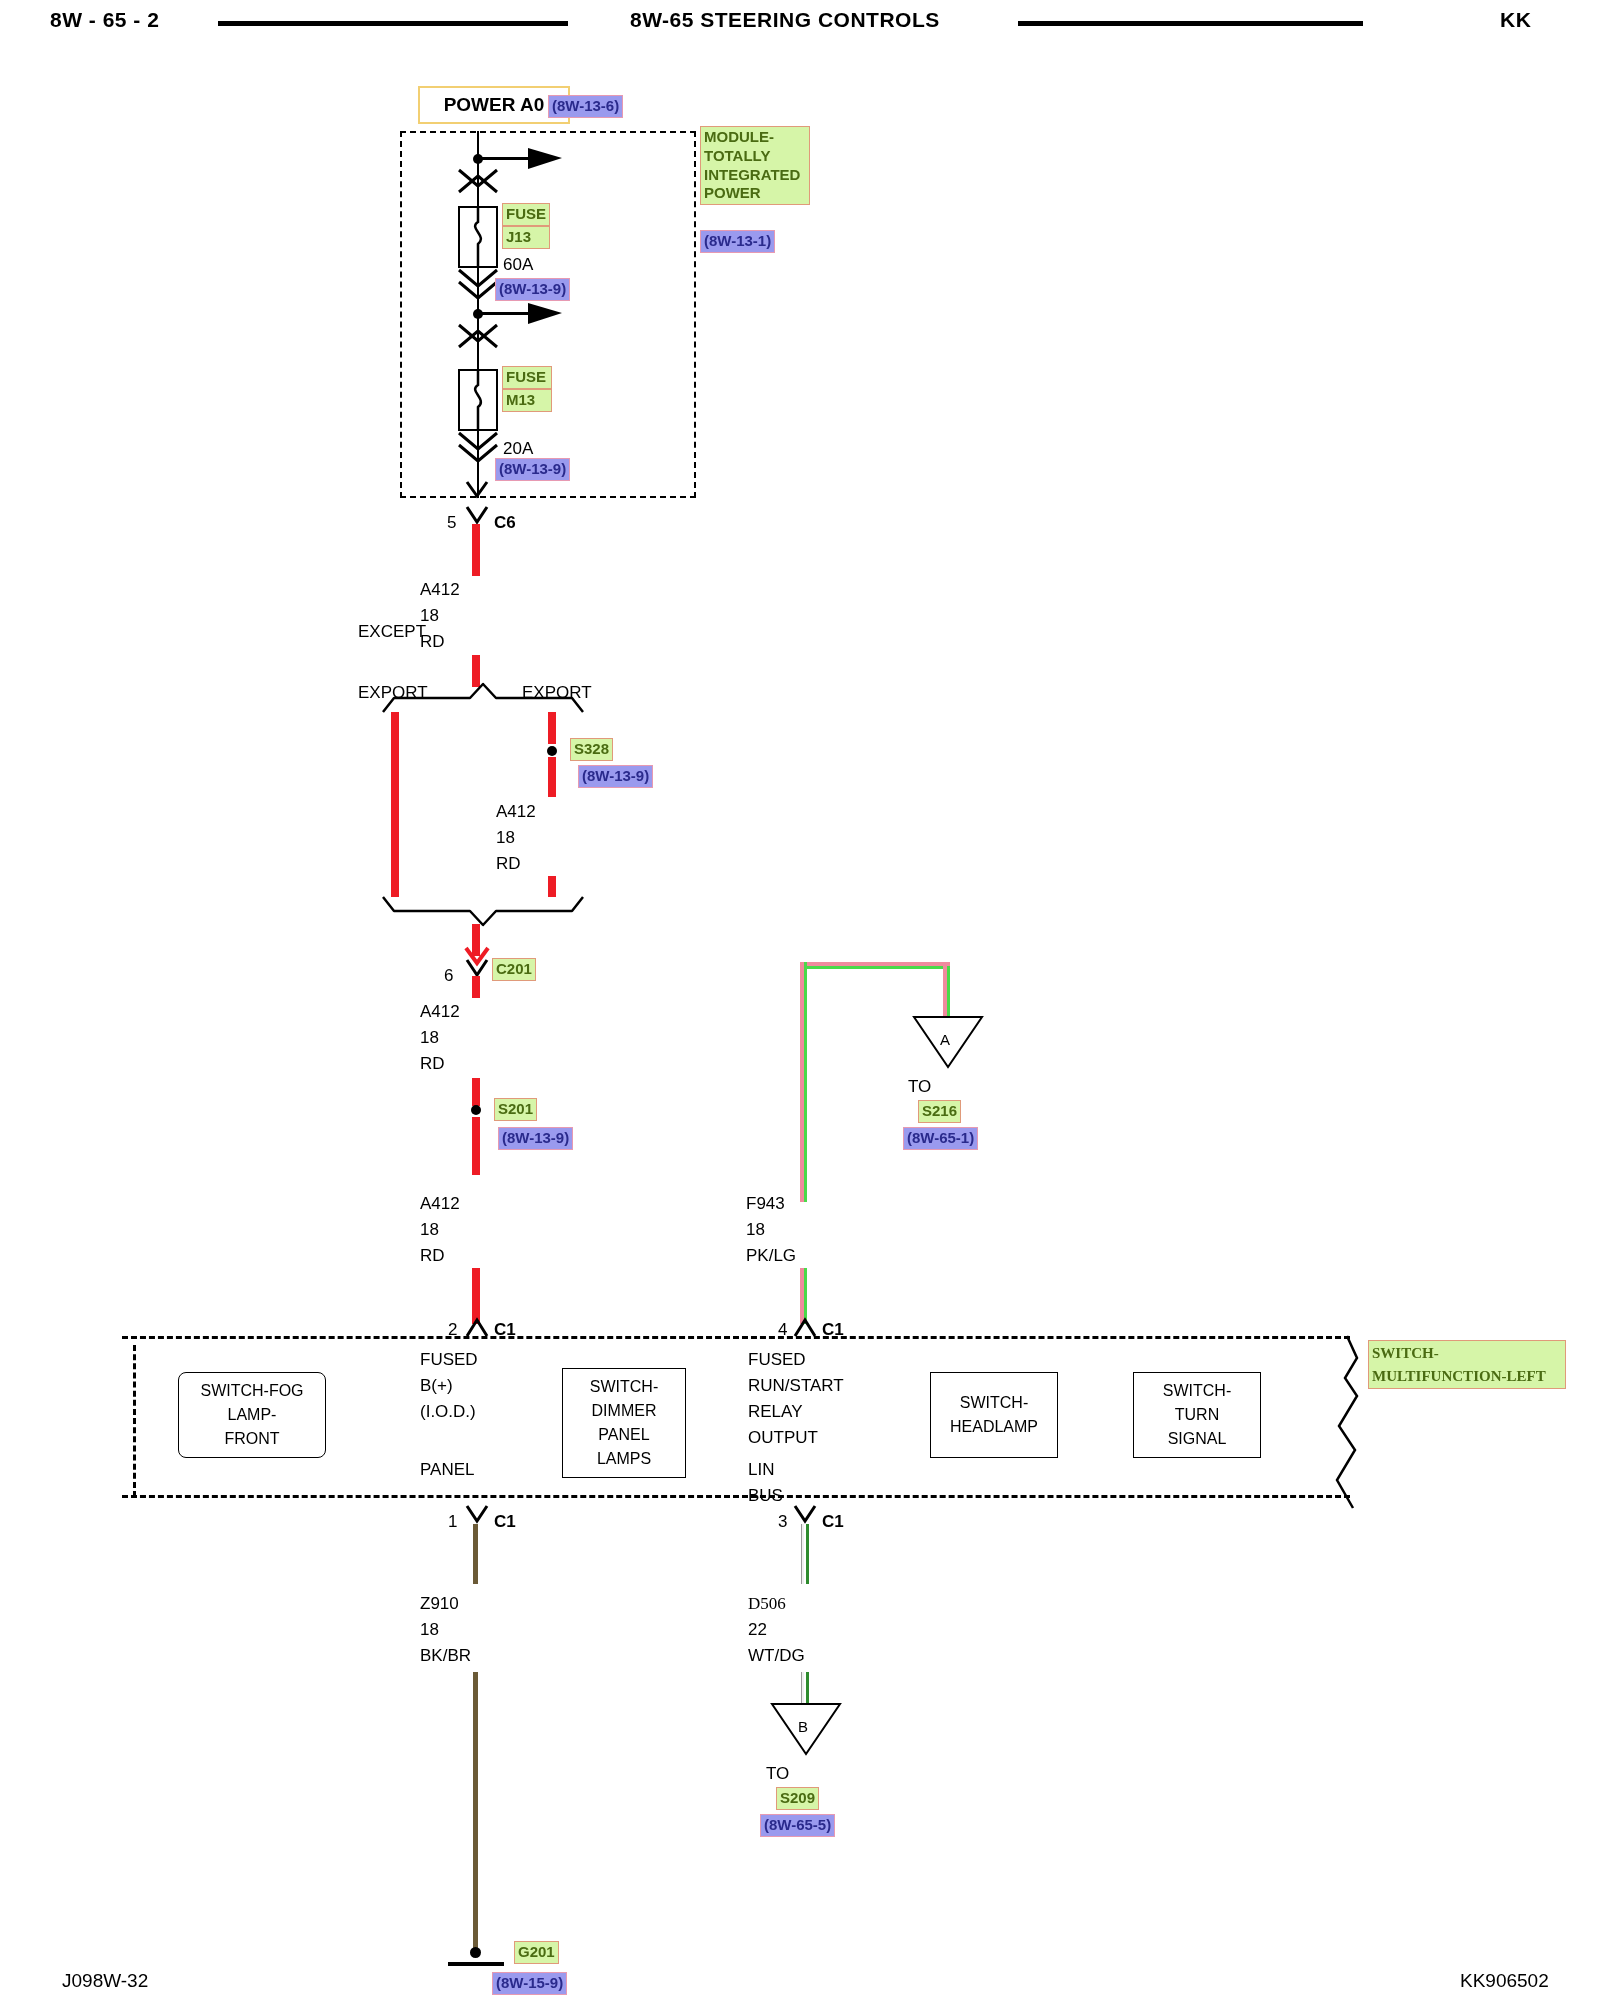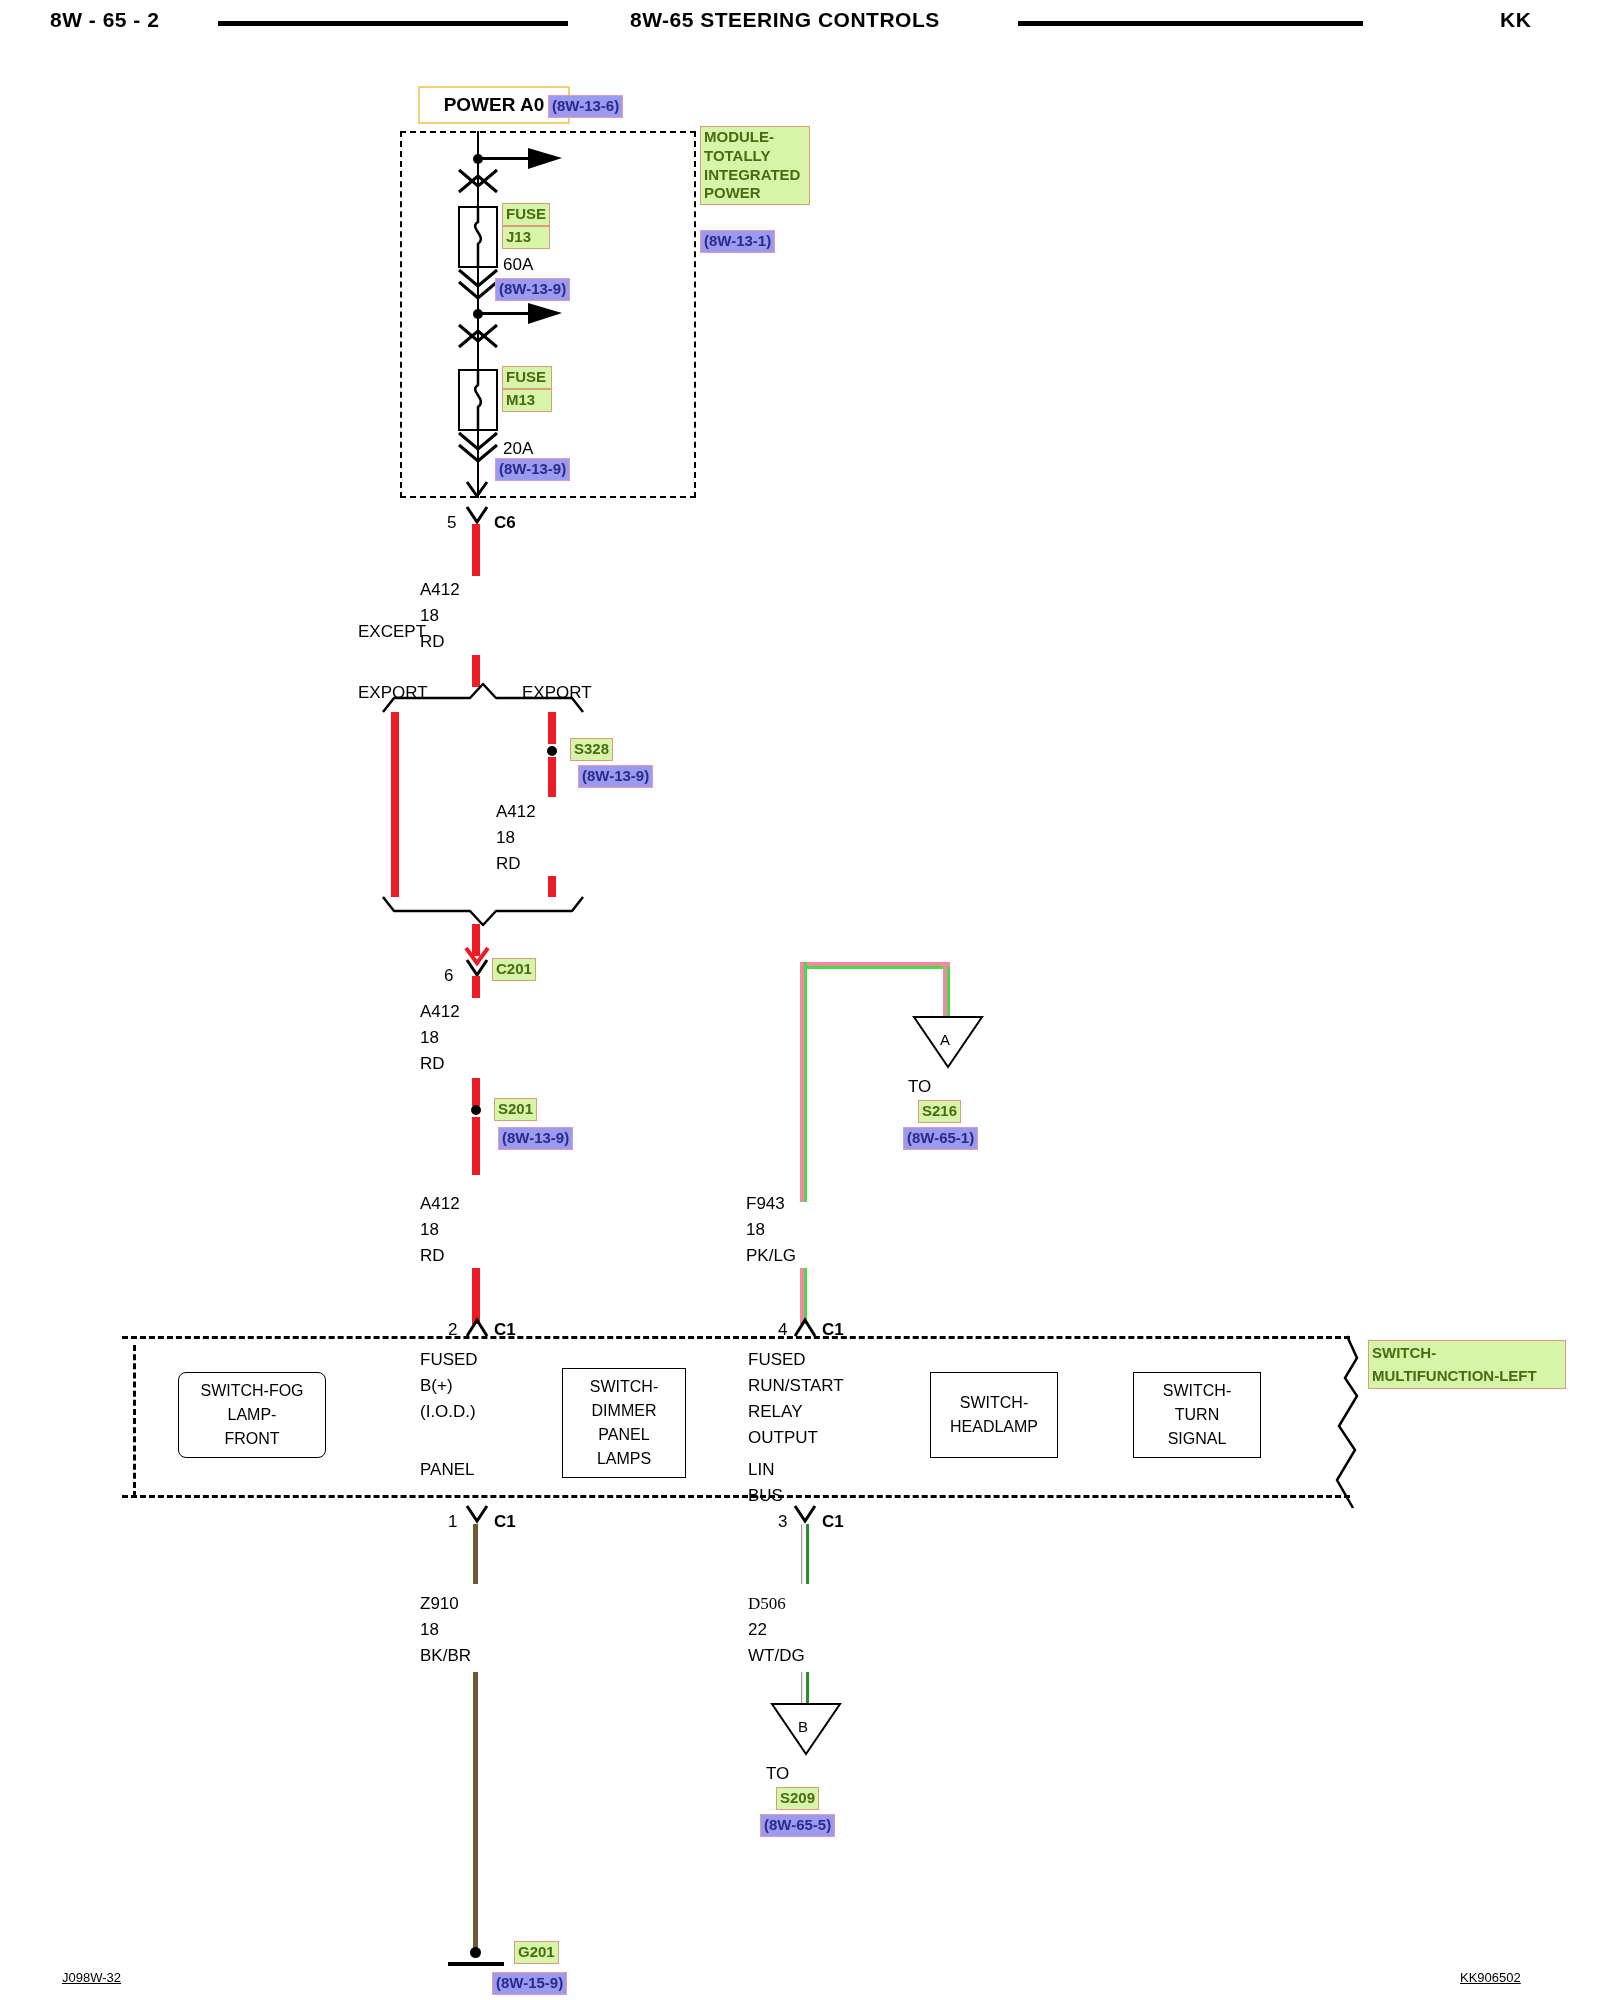--- a/index.html
+++ b/index.html
@@ -28,23 +28,22 @@
     letter-spacing: 0.5px;
     white-space: nowrap;
   }
   .hdr-rule {
     background: #000;
     height: 5px;
   }
 
   
   .footer-text {
-    font-size: 13px;
+    font-size: 19px;
     white-space: nowrap;
-    text-decoration: underline;
   }
 
   
   .chip {
     display: inline-block;
     padding: 1px 3px;
     font-size: 15px;
     font-weight: bold;
     white-space: nowrap;
     line-height: 1.25;
@@ -332,21 +331,21 @@
 
   <div class="abs dash-seg-h" style="left:122px; top:1495px; width:1228px;"></div>
 
   <div class="abs dash-seg-v" style="left:133px; top:1345px; height:152px;"></div>
 
   <svg class="abs" style="left:1325px; top:1330px;" width="70" height="180">
     <path d="M22,6 L32,28 L20,48 L32,66 L14,96 L30,120 L12,150 L28,178" fill="none" stroke="#000" stroke-width="2.5"></path>
   </svg>
 
   <div class="abs" style="left:1368px; top:1340px; width:198px;">
-    <span class="chip chip-green chip-block" style="white-space:pre-line; line-height:1.5;">SWITCH-MULTIFUNCTION-LEFT</span>
+    <span class="chip chip-green chip-block" style="white-space:pre-line; line-height:1.5;font-family:Liberation Serif, serif;">SWITCH-MULTIFUNCTION-LEFT</span>
   </div>
 
   <div class="abs sw-box" style="left:178px; top:1372px; width:148px; height:86px;border-radius:8px;">
     <span>SWITCH-FOG</span>
     <span>LAMP-</span>
     <span>FRONT</span>
   </div>
 
   <div class="abs sw-box" style="left:562px; top:1368px; width:124px; height:110px;">
     <span>SWITCH-</span>

